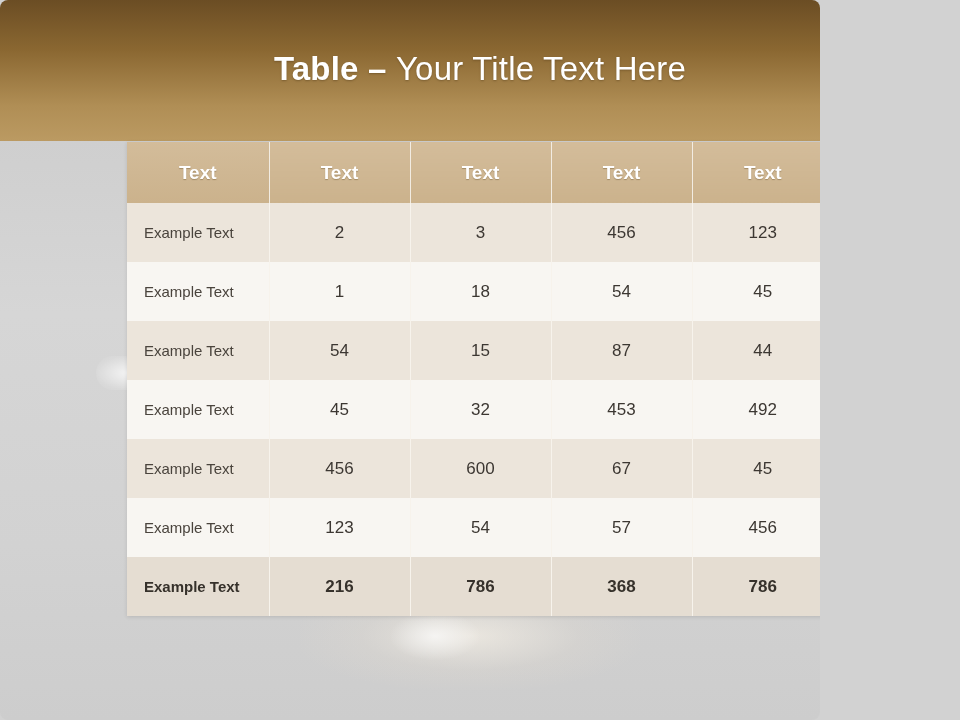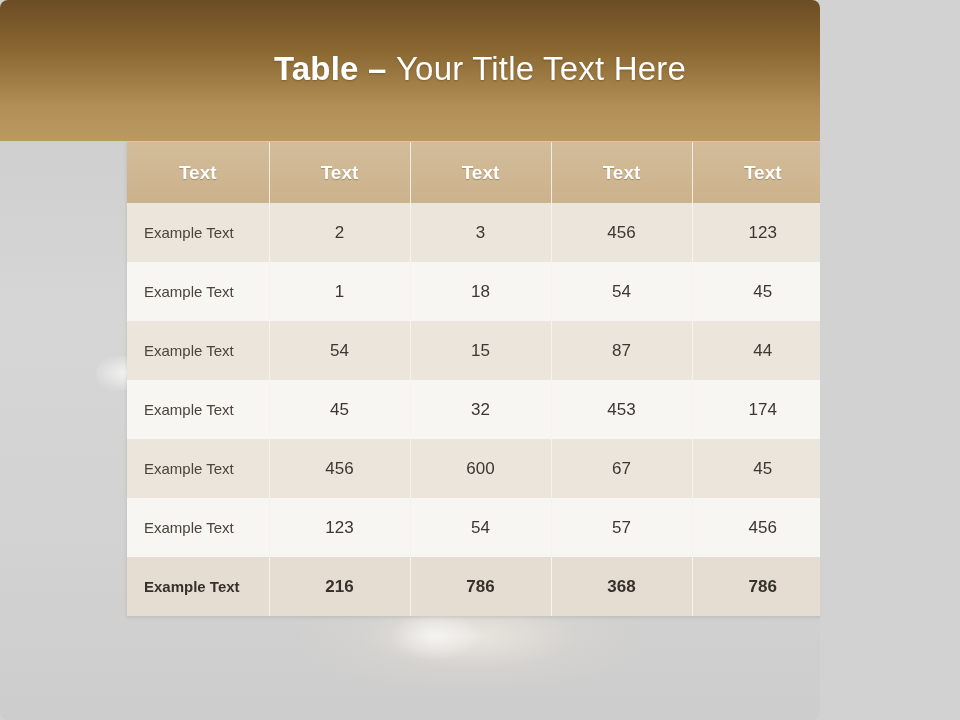--- a/index.html
+++ b/index.html
@@ -212,21 +212,21 @@
           <td>54</td>
           <td>15</td>
           <td>87</td>
           <td>44</td>
         </tr>
         <tr class="even">
           <td class="label">Example Text</td>
           <td>45</td>
           <td>32</td>
           <td>453</td>
-          <td>174</td>
+          <td>492</td>
         </tr>
         <tr class="odd">
           <td class="label">Example Text</td>
           <td>456</td>
           <td>600</td>
           <td>67</td>
           <td>45</td>
         </tr>
         <tr class="even">
           <td class="label">Example Text</td>

